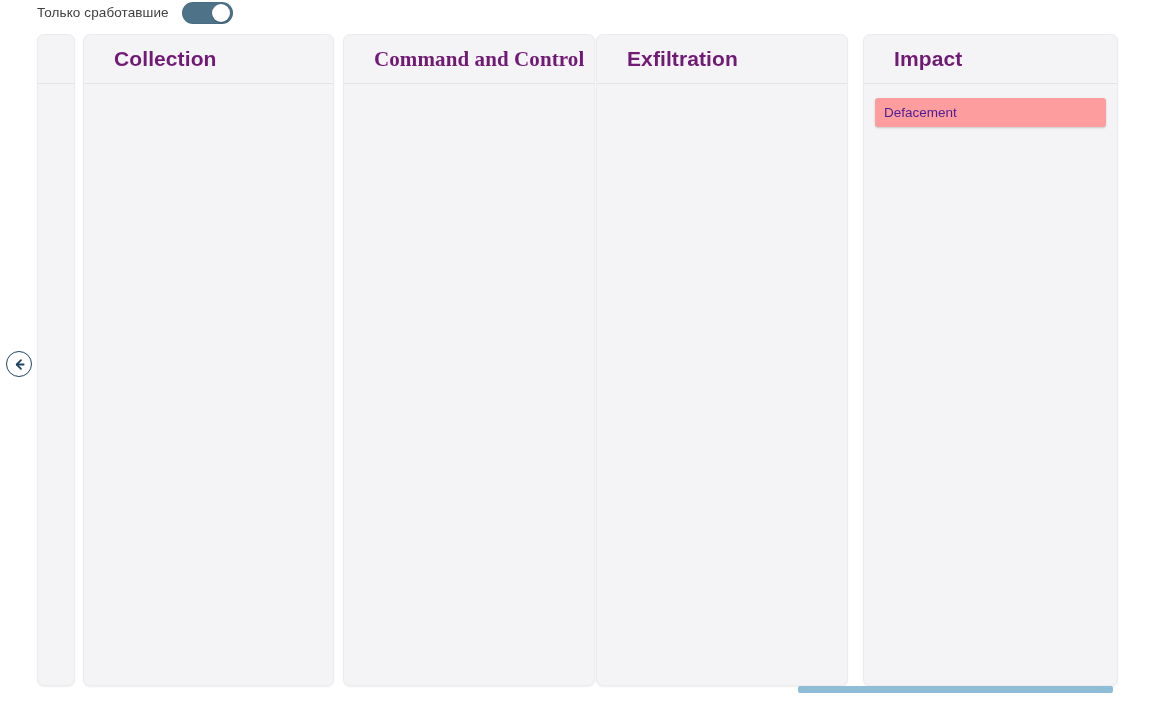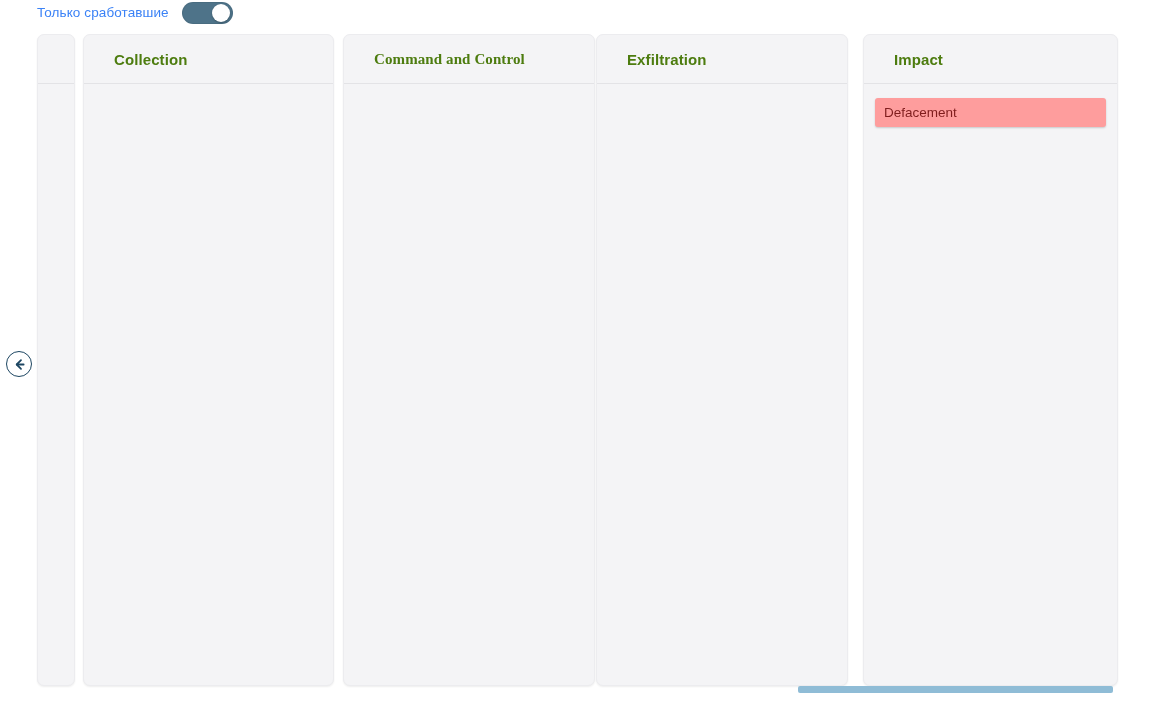--- a/index.html
+++ b/index.html
@@ -25,21 +25,21 @@
     top: 0;
     height: 26px;
     display: flex;
     align-items: center;
     gap: 13px;
     padding-left: 37px;
     box-sizing: border-box;
   }
   .filter-label {
     font-size: 13.5px;
-    color: #3b82f6;
+    color: #404040;
     line-height: 1;
     white-space: nowrap;
     letter-spacing: 0.1px;
   }
 
   
   .toggle {
     position: relative;
     width: 51px;
     height: 22px;
@@ -82,23 +82,23 @@
   }
   .column-header {
     height: 49px;
     box-sizing: border-box;
     border-bottom: 1px solid #e3e3e6;
     display: flex;
     align-items: center;
     padding: 0 0 0 30px;
   }
   .column-title {
-    font-size: 15px;
+    font-size: 21px;
     font-weight: bold;
-    color: #4d7c0f;
+    color: #701a75;
     letter-spacing: 0.1px;
     white-space: nowrap;
   }
   .column-body {
     padding: 14px 11px 0 11px;
     height: calc(100% - 49px);
     box-sizing: border-box;
   }
 
   
@@ -108,21 +108,21 @@
 
   
   .chip {
     height: 29px;
     border-radius: 3px;
     display: flex;
     align-items: center;
     padding: 0 9px;
     box-sizing: border-box;
     font-size: 13.5px;
-    color: #7f1d1d;
+    color: #4c1d95;
     box-shadow: 0 1px 2px rgba(0,0,0,0.18);
     cursor: pointer;
     margin-bottom: 8px;
     white-space: nowrap;
     overflow: hidden;
     text-overflow: ellipsis;
   }
 
   
   .back-button {

